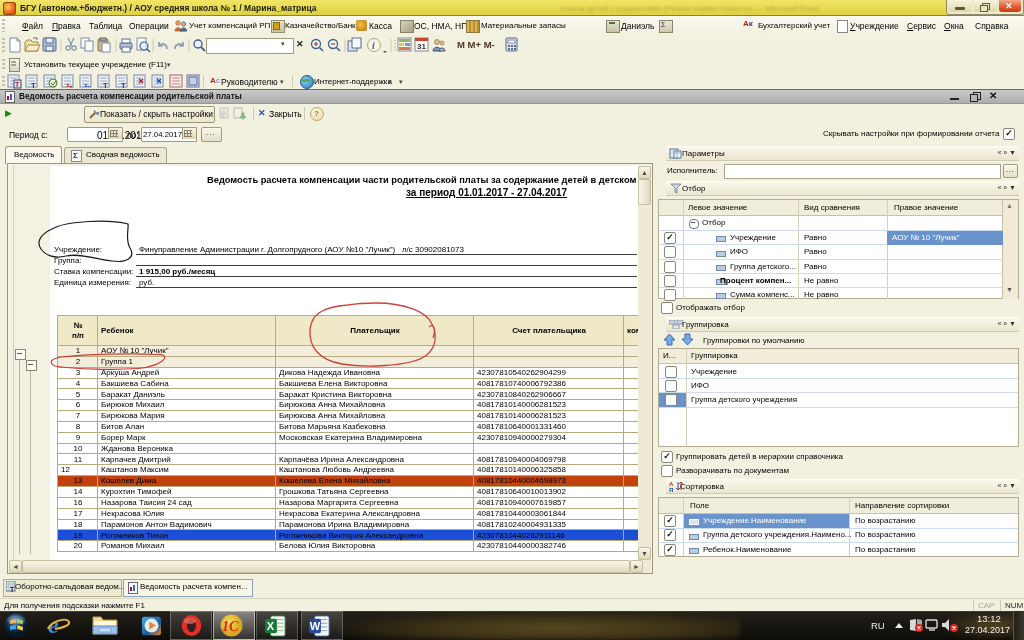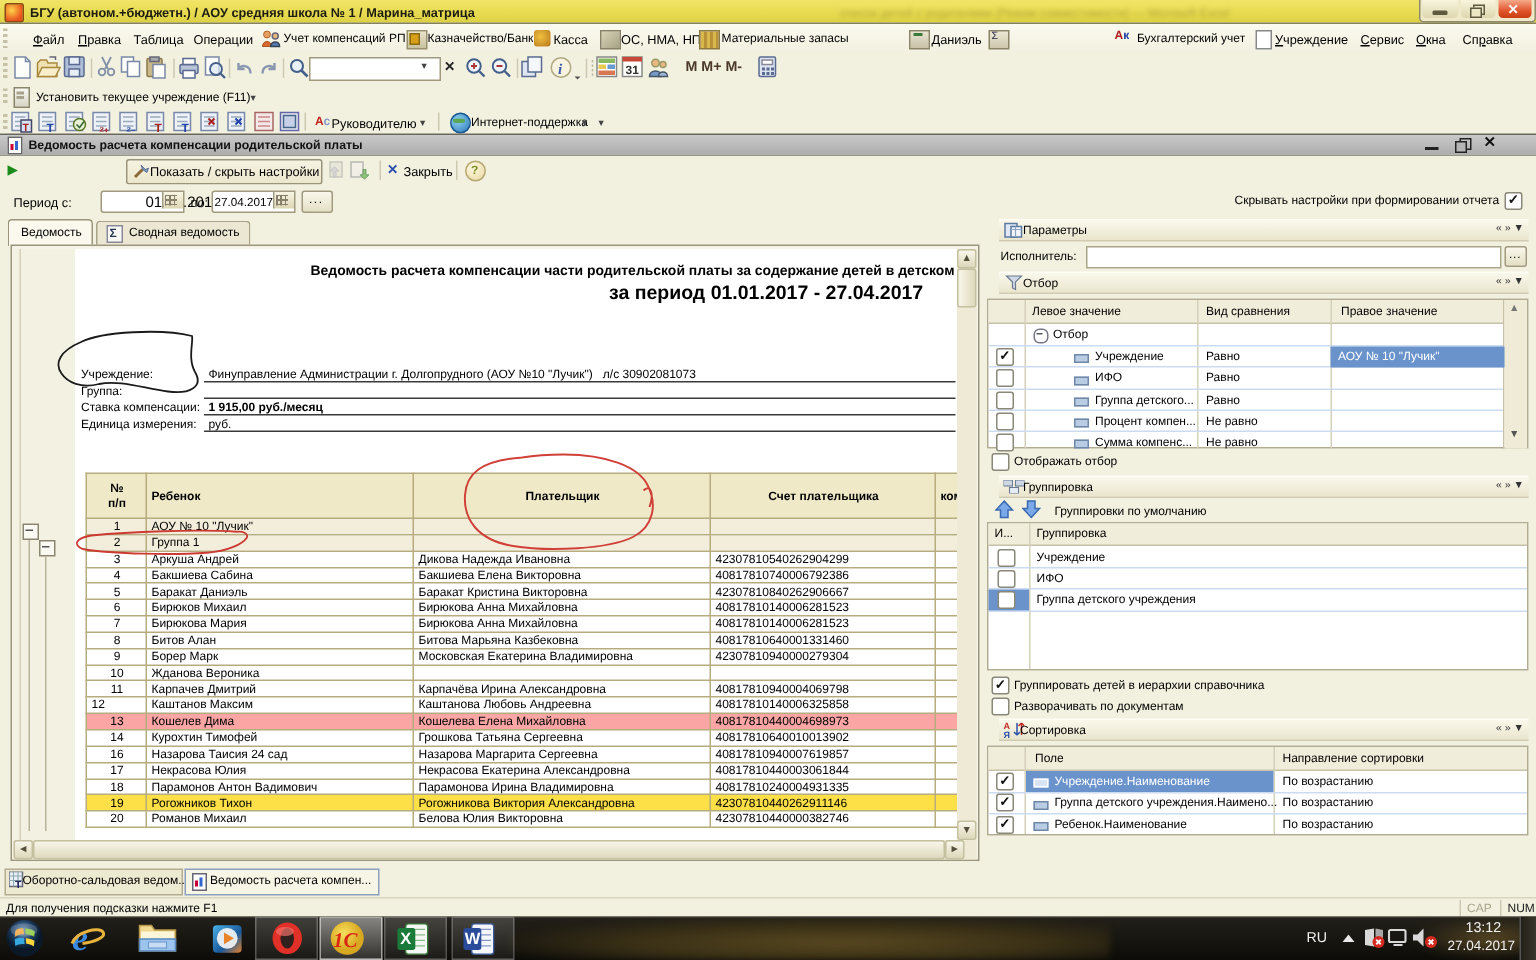--- a/index.html
+++ b/index.html
@@ -352,21 +352,21 @@
     <div class="txt" style="left:73px;top:6px;font-size:8px;color:#235;font-weight:bold;">Σ</div>
     <div class="txt" style="left:86px;top:5px;">Сводная ведомость</div>
   </div>
 
   <div class="abs" id="reportpanel" style="left:7px;top:163px;width:646px;height:411px;background:#f5f3e6;border:1px solid #9a957c;box-sizing:border-box;">
 
     <div class="abs" style="left:1px;top:2px;width:41px;height:394px;background:#f3f1e2;"></div>
 
     <div class="abs" id="sheet" style="left:42px;top:2px;width:588px;height:394px;background:#fff;overflow:hidden;">
       <div class="txt" style="left:157px;top:9px;font-size:9.3px;font-weight:bold;">Ведомость расчета компенсации части родительской платы за содержание детей в детском</div>
-      <div class="txt" style="left:356px;top:21px;font-size:13px;font-weight:bold;">за период 01.01.2017 - 27.04.2017</div>
+      <div class="txt" style="left:356px;top:21px;font-size:10px;font-weight:bold;text-decoration:underline;">за период 01.01.2017 - 27.04.2017</div>
       <div class="txt t8" style="left:4px;top:79px;">Учреждение:</div>
       <div class="txt t8" style="left:89px;top:79px;">Финуправление Администрации г. Долгопрудного (АОУ №10 "Лучик")&nbsp;&nbsp; л/с 30902081073</div>
       <div class="txt t8" style="left:4px;top:90px;">Группа:</div>
       <div class="txt t8" style="left:4px;top:101px;">Ставка компенсации:</div>
       <div class="txt t8" style="left:89px;top:101px;font-weight:bold;">1 915,00 руб./месяц</div>
       <div class="txt t8" style="left:4px;top:112px;">Единица измерения:</div>
       <div class="txt t8" style="left:89px;top:112px;">руб.</div>
       <div class="abs" style="left:86px;top:88px;width:501px;height:1px;background:#3a3a3a;"></div>
       <div class="abs" style="left:86px;top:99px;width:501px;height:1px;background:#3a3a3a;"></div>
       <div class="abs" style="left:86px;top:110px;width:501px;height:1px;background:#3a3a3a;"></div>
@@ -464,21 +464,21 @@
               <td>40817810940004069798</td>
               <td></td>
             </tr>
       <tr style="height:10.85px;background:#fff;">
               <td style="text-align:left">12</td>
               <td>Каштанов Максим</td>
               <td>Каштанова Любовь Андреевна</td>
               <td>40817810140006325858</td>
               <td></td>
             </tr>
-      <tr style="height:10.85px;background:#fca5a5;">
+      <tr style="height:10.85px;background:#c2410c;">
               <td style="text-align:center">13</td>
               <td>Кошелев Дима</td>
               <td>Кошелева Елена Михайловна</td>
               <td>40817810440004698973</td>
               <td></td>
             </tr>
       <tr style="height:10.85px;background:#fff;">
               <td style="text-align:center">14</td>
               <td>Курохтин  Тимофей</td>
               <td>Грошкова Татьяна Сергеевна</td>
@@ -499,21 +499,21 @@
               <td>40817810440003061844</td>
               <td></td>
             </tr>
       <tr style="height:10.85px;background:#fff;">
               <td style="text-align:center">18</td>
               <td>Парамонов Антон Вадимович</td>
               <td>Парамонова Ирина Владимировна</td>
               <td>40817810240004931335</td>
               <td></td>
             </tr>
-      <tr style="height:10.85px;background:#fde047;">
+      <tr style="height:10.85px;background:#1d4ed8;">
               <td style="text-align:center">19</td>
               <td>Рогожников Тихон</td>
               <td>Рогожникова Виктория Александровна</td>
               <td>42307810440262911146</td>
               <td></td>
             </tr>
       <tr style="height:10.85px;background:#fff;">
               <td style="text-align:center">20</td>
               <td>Романов Михаил</td>
               <td>Белова Юлия Викторовна</td>
@@ -602,21 +602,21 @@
       <div class="xpcheck" style="left:5px;top:75px;"> </div>
       <div class="xpcheck" style="left:5px;top:89px;"> </div>
       <div class="abs" style="left:57px;top:36px;width:8px;height:4px;background:#b8cce4;border:1px solid #7088a8;"></div>
       <div class="abs" style="left:57px;top:51px;width:8px;height:4px;background:#b8cce4;border:1px solid #7088a8;"></div>
       <div class="abs" style="left:57px;top:65px;width:8px;height:4px;background:#b8cce4;border:1px solid #7088a8;"></div>
       <div class="abs" style="left:57px;top:79px;width:8px;height:4px;background:#b8cce4;border:1px solid #7088a8;"></div>
       <div class="abs" style="left:57px;top:93px;width:8px;height:4px;background:#b8cce4;border:1px solid #7088a8;"></div>
       <div class="txt" style="left:71px;top:33px;">Учреждение</div>
       <div class="txt" style="left:71px;top:47px;">ИФО</div>
       <div class="txt" style="left:71px;top:62px;">Группа детского...</div>
-      <div class="txt" style="left:71px;top:76px;">Процент компен...</div>
+      <div class="txt" style="left:61px;top:76px;font-weight:bold;">Процент компен...</div>
       <div class="txt" style="left:71px;top:90px;">Сумма компенс...</div>
       <div class="txt" style="left:145px;top:33px;">Равно</div>
       <div class="txt" style="left:145px;top:47px;">Равно</div>
       <div class="txt" style="left:145px;top:62px;">Равно</div>
       <div class="txt" style="left:145px;top:76px;">Не равно</div>
       <div class="txt" style="left:145px;top:90px;">Не равно</div>
     </div>
     <div class="xpcheck" style="left:661px;top:302px;"> </div>
     <div class="txt" style="left:676px;top:303px;">Отображать отбор</div>
 

